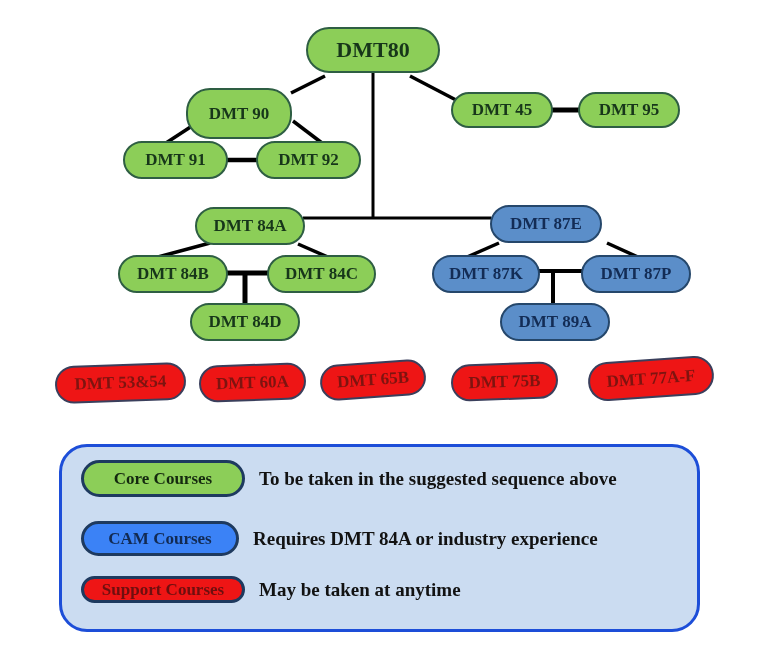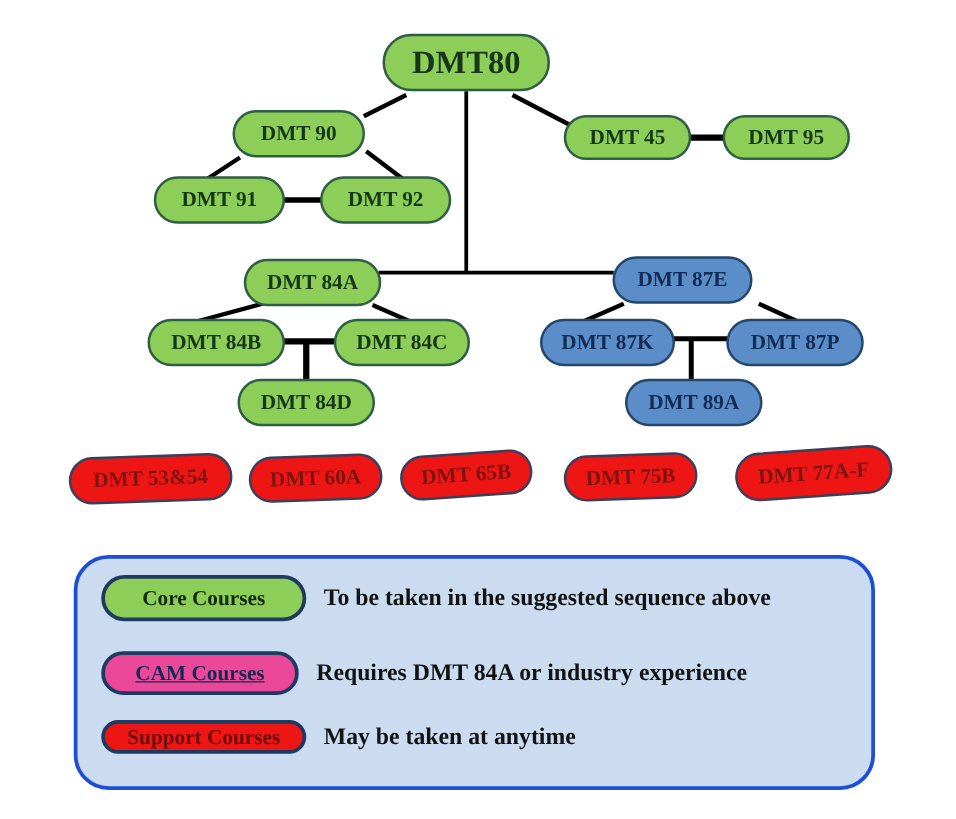--- a/index.html
+++ b/index.html
@@ -20,21 +20,21 @@
     position:absolute;left:59px;top:444px;width:641px;height:188px;
     background:#CBDCF1;border:3px solid #1d4ed8;border-radius:28px;box-sizing:border-box;
   }
   .lrow{position:absolute;left:19px;display:flex;align-items:center;gap:14px;}
   .lpill{
     display:flex;align-items:center;justify-content:center;border-radius:20px;
     font-weight:bold;font-size:17px;white-space:nowrap;box-sizing:border-box;
     border:3px solid #1E3A5F;
   }
   .lpill.core-l{background:#8CCE58;color:#14290F;width:164px;height:37px;}
-  .lpill.cam-l{background:#ec4899;color:#122A52;width:158px;height:35px;text-decoration:underline;}
+  .lpill.cam-l{background:#3b82f6;color:#122A52;width:158px;height:35px;}
   .lpill.support-l{background:#EE1515;color:#6E0F0F;width:164px;height:27px;}
   .ldesc{font-weight:bold;font-size:19px;color:#121212;white-space:nowrap;font-family:Liberation Serif, serif;}
   .tilt2{transform:rotate(-2deg);}
   .tilt4{transform:rotate(-4deg);}
   .tilt5{transform:rotate(-4deg);}
 </style>
 </head>
 <body>
 
 <div class="canvas">
@@ -51,22 +51,22 @@
     <line x1="210" y1="243" x2="158" y2="257" stroke="#000" stroke-width="3.5"></line>
     <line x1="298" y1="244" x2="330" y2="258" stroke="#000" stroke-width="3.5"></line>
     <line x1="226" y1="273" x2="269" y2="273" stroke="#000" stroke-width="5"></line>
     <line x1="245" y1="273" x2="245" y2="305" stroke="#000" stroke-width="5"></line>
     <line x1="499" y1="243" x2="467" y2="257" stroke="#000" stroke-width="3.5"></line>
     <line x1="607" y1="243" x2="640" y2="258" stroke="#000" stroke-width="3.5"></line>
     <line x1="539" y1="271" x2="583" y2="271" stroke="#000" stroke-width="4"></line>
     <line x1="553" y1="271" x2="553" y2="305" stroke="#000" stroke-width="4"></line>
   </svg>
 
-  <div class="node core" style="left:306px;top:27px;width:134px;height:46px;font-size:26px;">DMT80</div>
-  <div class="node core" style="left:186px;top:88px;width:106px;height:38px;">DMT 90</div>
+  <div class="node core" style="left:306px;top:27px;width:134px;height:46px;font-size:22px;">DMT80</div>
+  <div class="node core" style="left:186px;top:88px;width:106px;height:51px;">DMT 90</div>
   <div class="node core" style="left:451px;top:92px;width:102px;height:36px;">DMT 45</div>
   <div class="node core" style="left:578px;top:92px;width:102px;height:36px;text-align:right;">DMT 95</div>
   <div class="node core" style="left:123px;top:141px;width:105px;height:38px;">DMT 91</div>
   <div class="node core" style="left:256px;top:141px;width:105px;height:38px;">DMT 92</div>
   <div class="node core" style="left:195px;top:207px;width:110px;height:38px;">DMT 84A</div>
   <div class="node cam" style="left:490px;top:205px;width:112px;height:38px;">DMT 87E</div>
   <div class="node core" style="left:118px;top:255px;width:110px;height:38px;">DMT 84B</div>
   <div class="node core" style="left:267px;top:255px;width:109px;height:38px;">DMT 84C</div>
   <div class="node cam" style="left:432px;top:255px;width:108px;height:38px;">DMT 87K</div>
   <div class="node cam" style="left:581px;top:255px;width:110px;height:38px;">DMT 87P</div>

